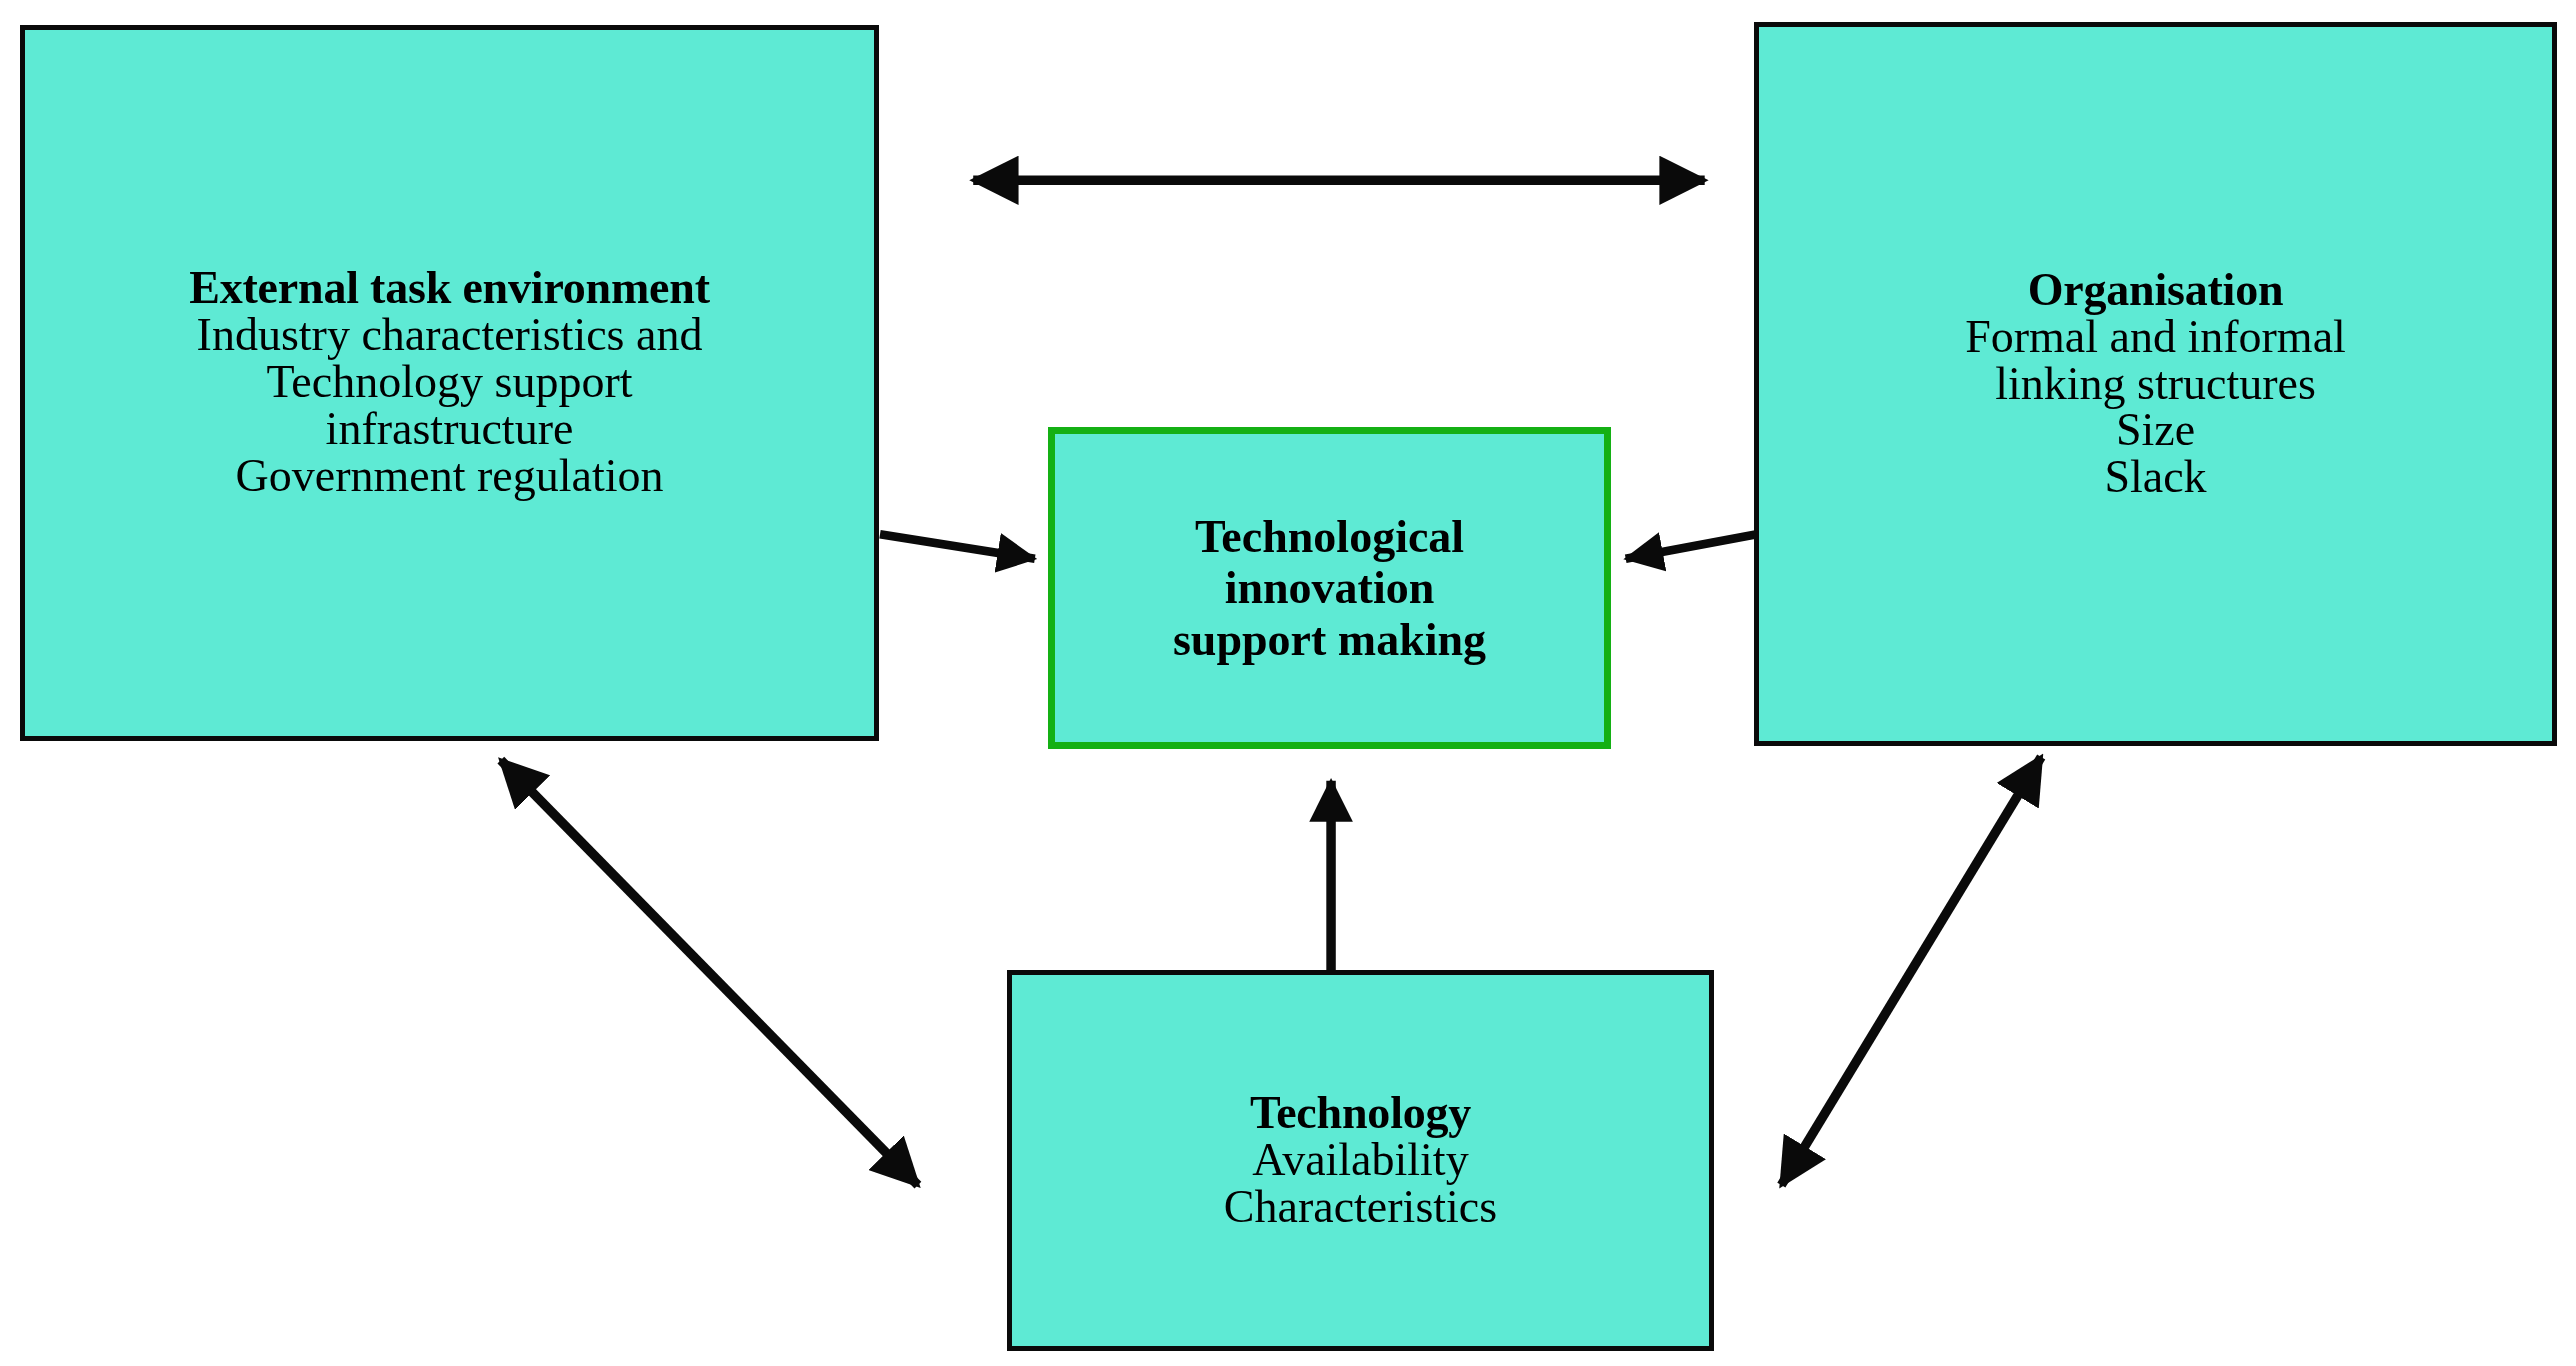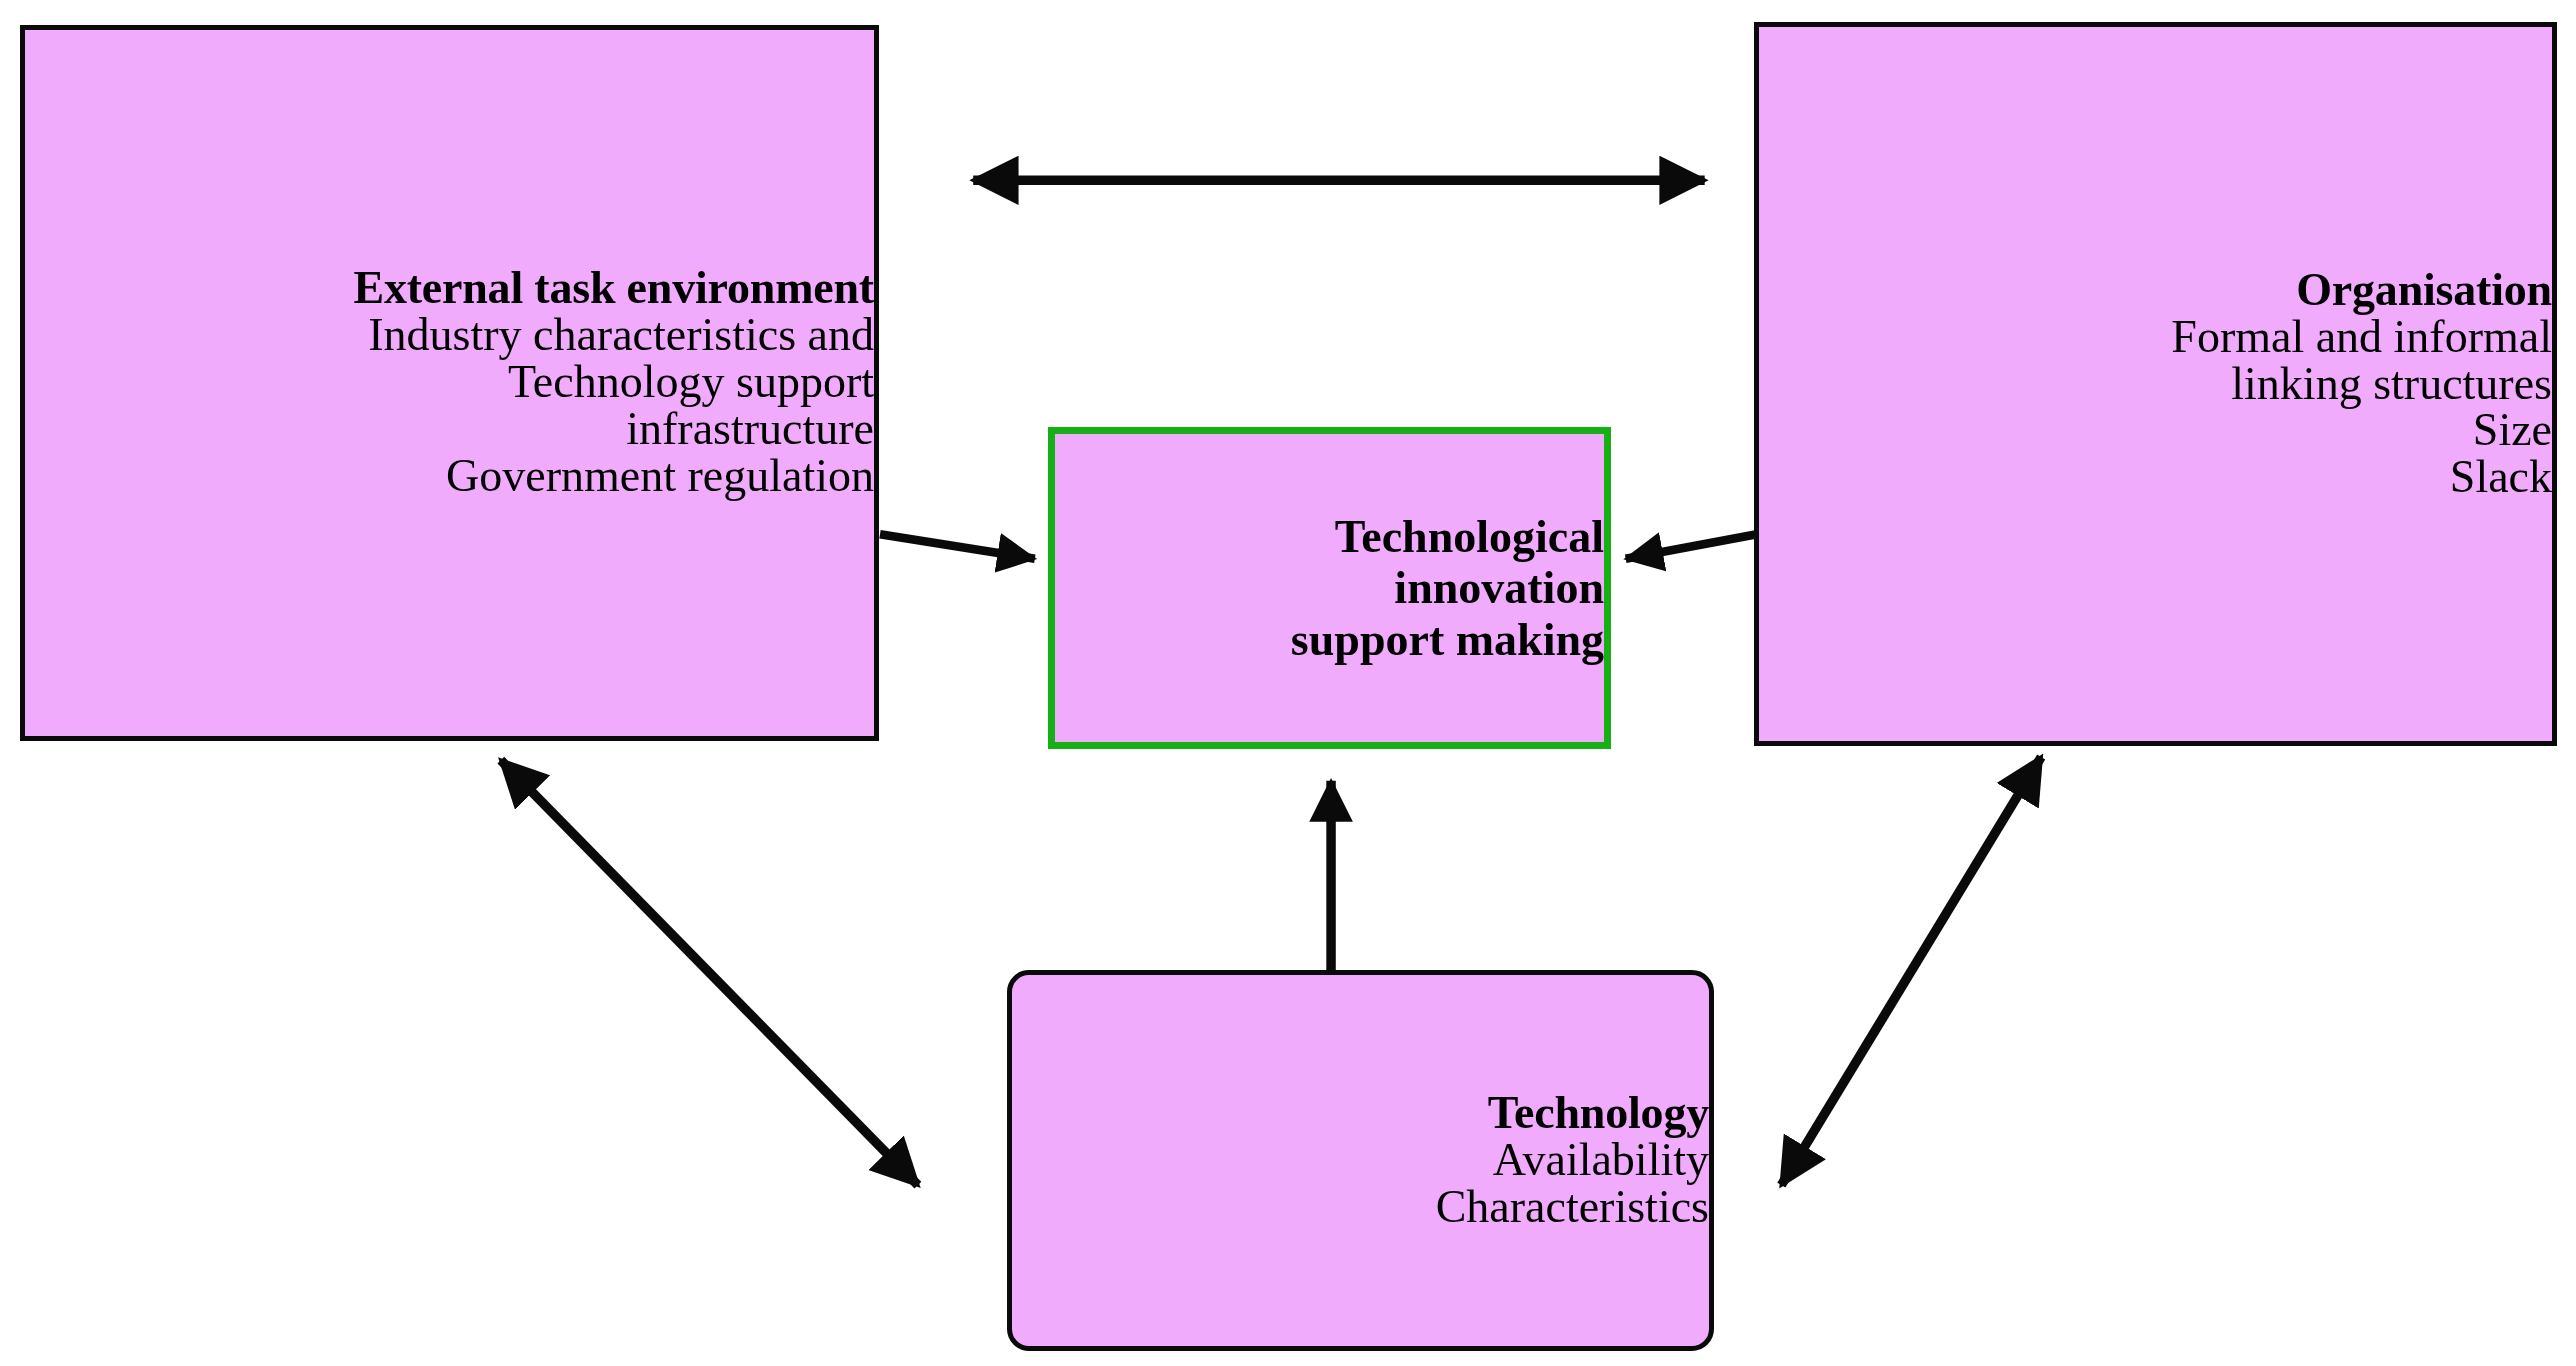--- a/index.html
+++ b/index.html
@@ -11,24 +11,24 @@
     position: relative;
     width: 2576px;
     height: 1367px;
     background: #ffffff;
     overflow: hidden;
     font-family: "Liberation Serif", "DejaVu Serif", serif;
   }
   .node {
     position: absolute;
     box-sizing: border-box;
-    background: #f0abfc;
+    background: #5eead4;
     display: flex;
     flex-direction: column;
-    align-items: flex-end;
+    align-items: center;
     justify-content: center;
     text-align: center;
     color: #000000;
   }
   .node-black {
     border: 5.5px solid #0a0a0a;
   }
   .node-green {
     border: 7.1px solid #14b014;
   }
@@ -109,20 +109,20 @@
     <div class="node-line">Size</div>
     <div class="node-line">Slack</div>
   </div>
 
   <div class="node node-green" style="left:1048px; top:427px; width:563px; height:322px;">
     <div class="center-line">Technological</div>
     <div class="center-line">innovation</div>
     <div class="center-line">support making</div>
   </div>
 
-  <div class="node node-black" style="left:1007px; top:970px; width:707px; height:381px;border-radius:22px;">
+  <div class="node node-black" style="left:1007px; top:970px; width:707px; height:381px;">
     <div class="node-title">Technology</div>
     <div class="node-line">Availability</div>
     <div class="node-line">Characteristics</div>
   </div>
 
 </div>
 
 
 </body></html>

